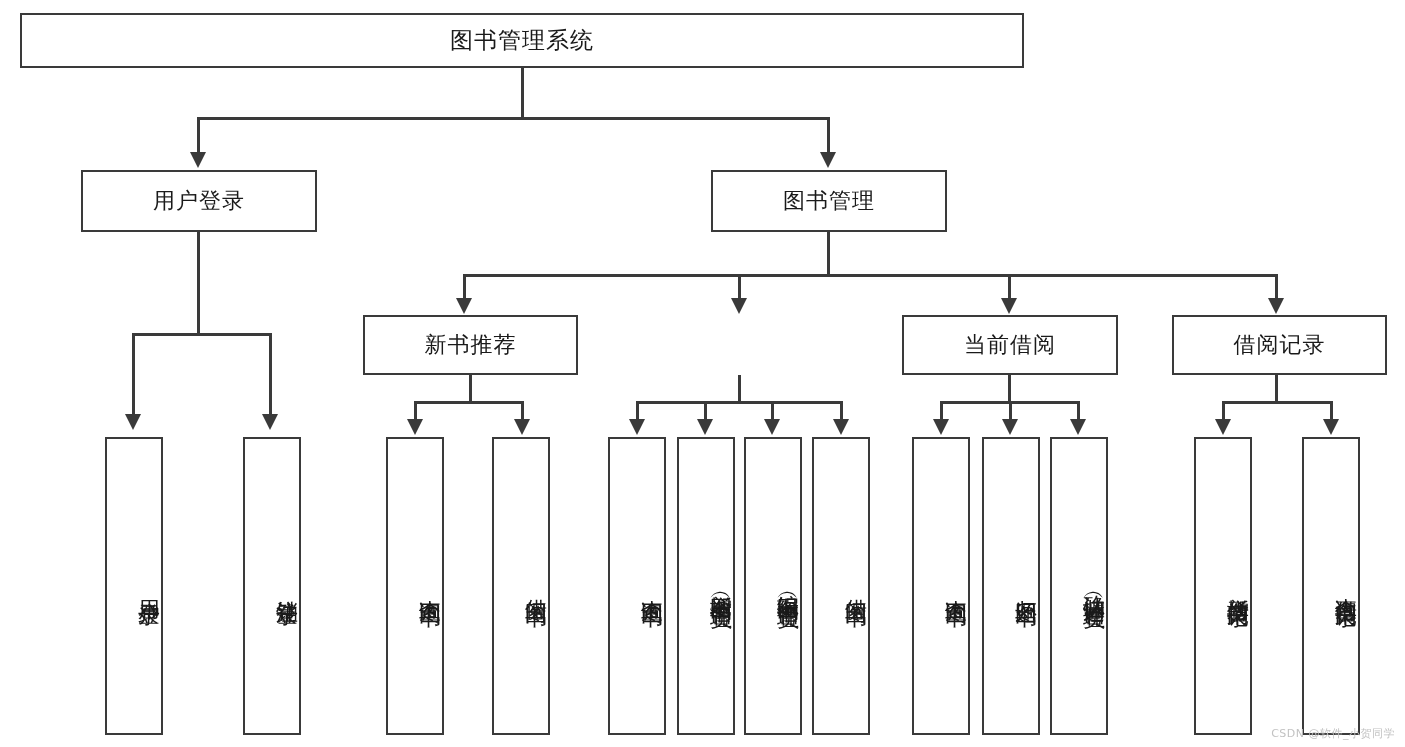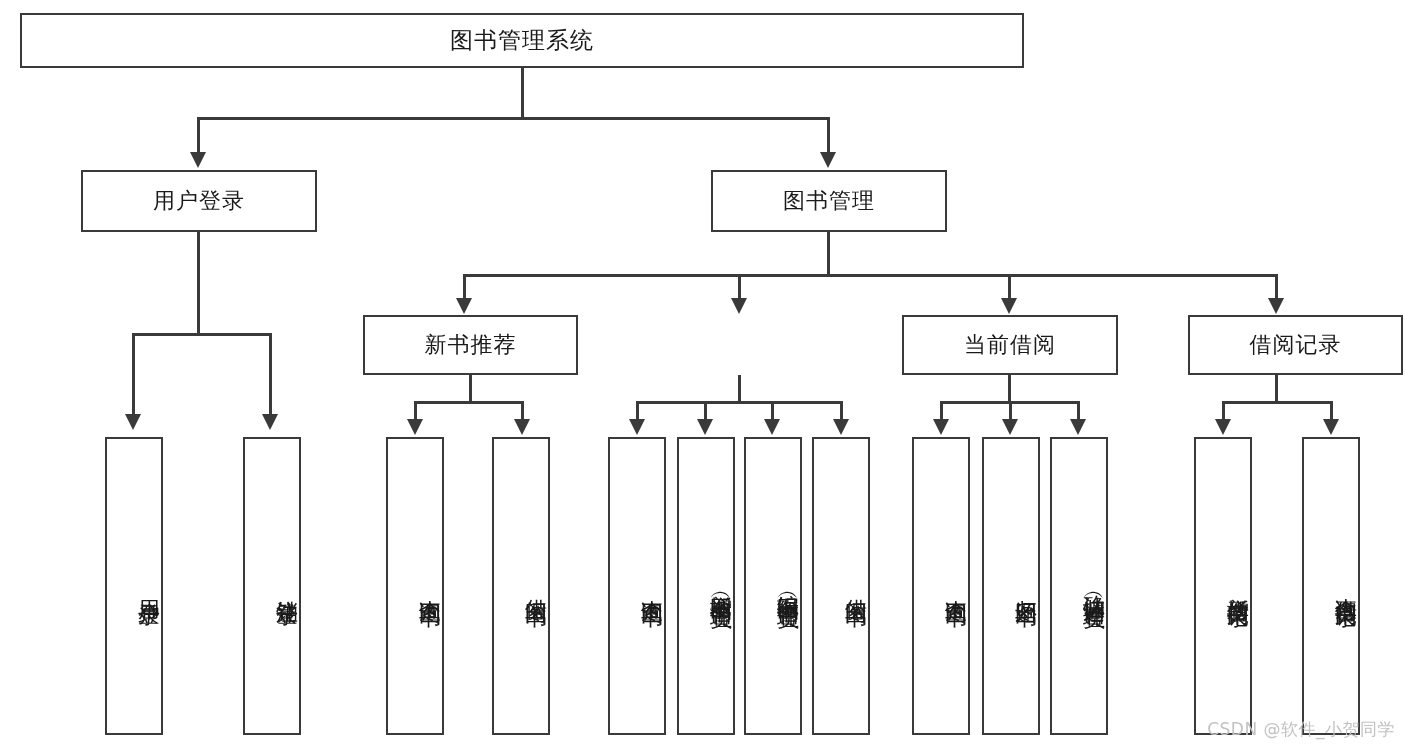--- a/index.html
+++ b/index.html
@@ -60,21 +60,21 @@
     width: 0;
     height: 0;
     border-left: 8px solid transparent;
     border-right: 8px solid transparent;
     border-top: 16px solid #3a3a3a;
   }
   .watermark {
     position: absolute;
     right: 10px;
     bottom: 6px;
-    font-size: 17px;
+    font-size: 11px;
     color: #c2c2c2;
     white-space: nowrap;
     letter-spacing: 0.5px;
     margin-left: 40px;
   }
 </style>
 </head>
 <body>
 
 <div id="canvas">
@@ -116,21 +116,21 @@
   <div class="arrow" style="left:1001px; top:298px;"></div>
   <div class="edge vert" style="left:1275px; top:274px; width:3px; height:28px;"></div>
   <div class="arrow" style="left:1268px; top:298px;"></div>
 
   <div class="node h" style="left:363px; top:315px; width:215px; height:60px;">
     <span>新书推荐</span>
   </div>
   <div class="node h" style="left:902px; top:315px; width:216px; height:60px;text-align:right;">
     <span>当前借阅</span>
   </div>
-  <div class="node h" style="left:1172px; top:315px; width:215px; height:60px;margin-left:16px;">
+  <div class="node h" style="left:1172px; top:315px; width:215px; height:60px;">
     <span>借阅记录</span>
   </div>
 
   <div class="edge vert" style="left:469px; top:375px; width:3px; height:28px;"></div>
   <div class="edge horz" style="left:414px; top:401px; width:110px; height:3px;"></div>
   <div class="edge vert" style="left:414px; top:401px; width:3px; height:22px;"></div>
   <div class="arrow" style="left:407px; top:419px;"></div>
   <div class="edge vert" style="left:521px; top:401px; width:3px; height:22px;"></div>
   <div class="arrow" style="left:514px; top:419px;"></div>
 

